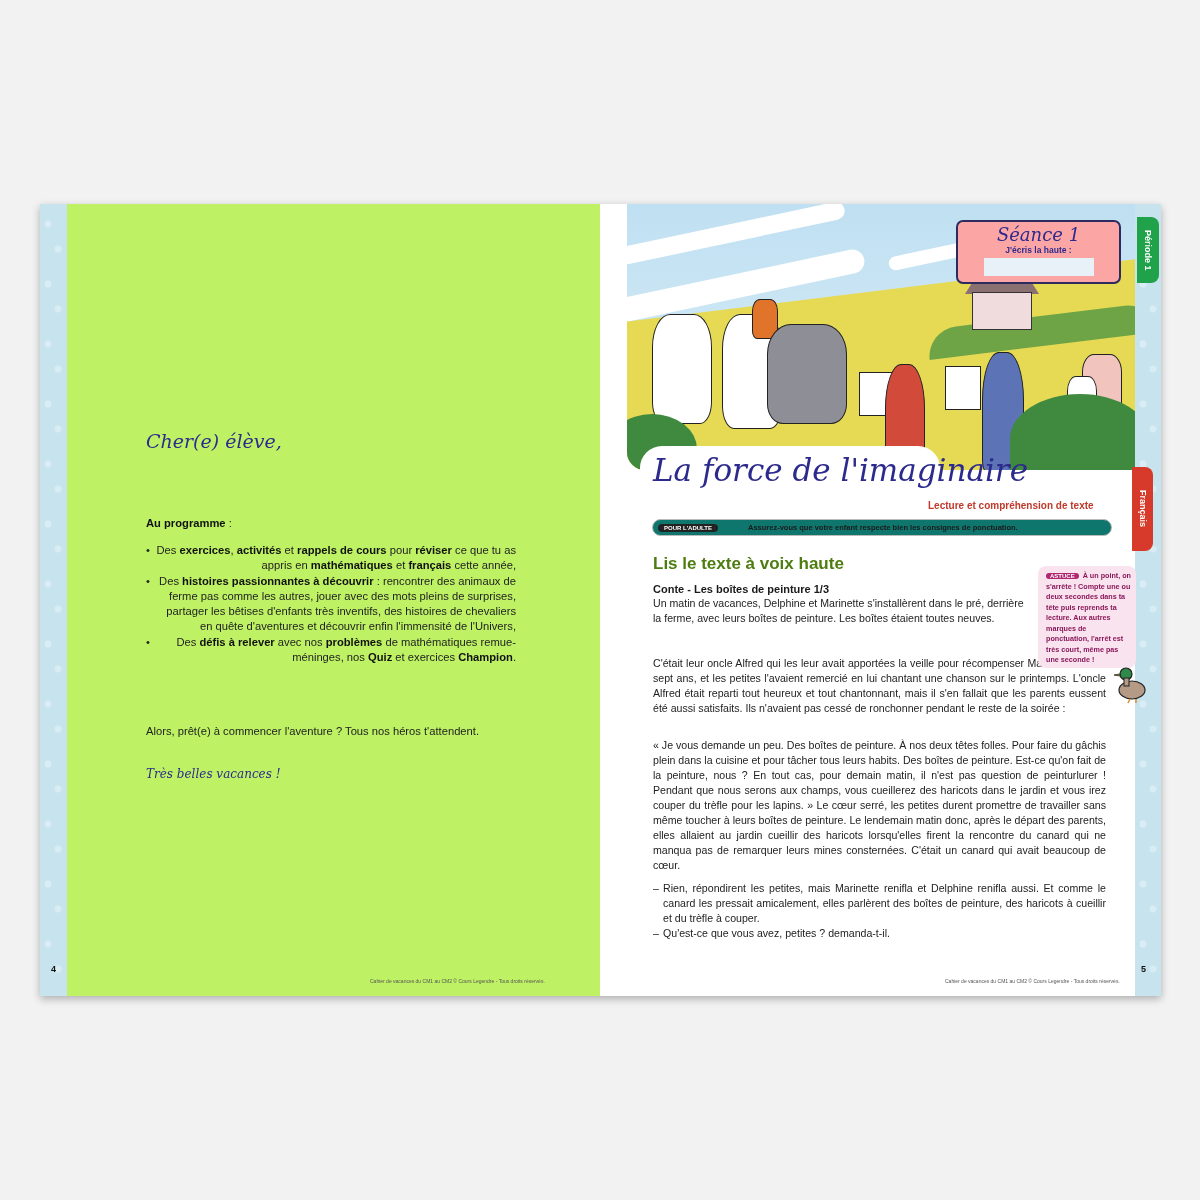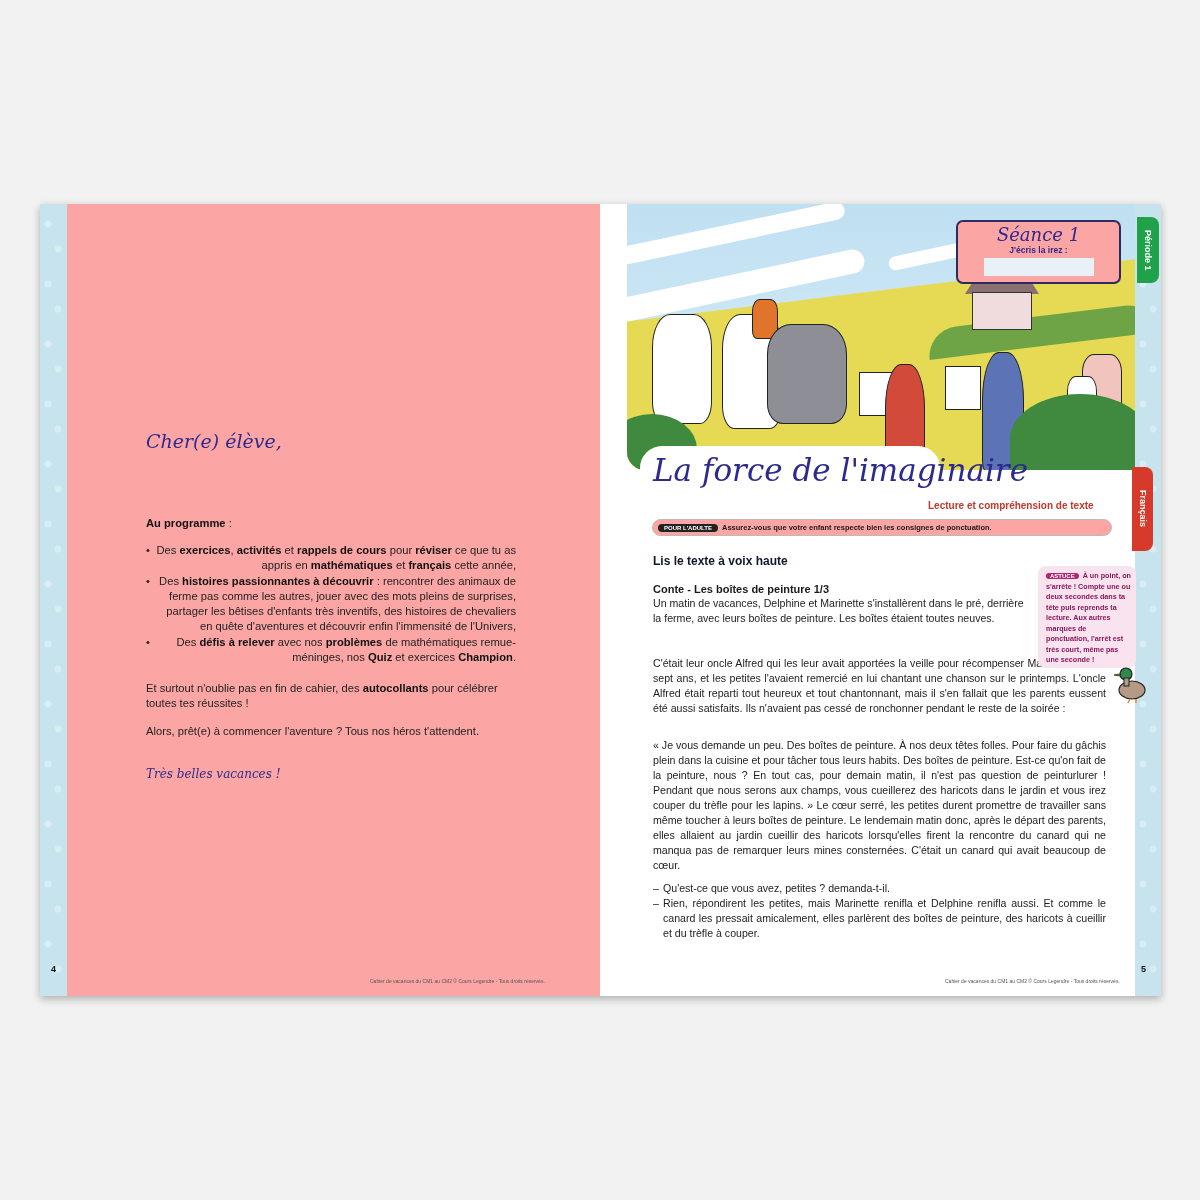--- a/index.html
+++ b/index.html
@@ -20,21 +20,21 @@
     background-size: 27px 60px;
   }
   .edge-right {
     position: absolute; right: 0; top: 0; width: 26px; height: 100%;
     background: #c7e4ee;
     background-image:
       radial-gradient(circle at 8px 20px, rgba(255,255,255,0.35) 3px, transparent 4px),
       radial-gradient(circle at 18px 45px, rgba(255,255,255,0.3) 3px, transparent 4px);
     background-size: 26px 60px;
   }
-  .page-left { position: absolute; left: 27px; top: 0; width: 533px; height: 100%; background: #fca5a5; }
+  .page-left { position: absolute; left: 27px; top: 0; width: 533px; height: 100%; background: #bef264; }
   .page-right { position: absolute; left: 560px; top: 0; width: 535px; height: 100%; background: #fff; }
 
   
   .cursive { font-family: "DejaVu Serif", serif; font-style: italic; color: #2c2a8c; }
   .greeting { position: absolute; left: 79px; top: 226px; font-size: 19px; }
   .lp-text { position: absolute; left: 79px; width: 370px; font-size: 11.2px; line-height: 15.3px; color: #222; }
   .lp-text b { font-weight: bold; color: #111; }
   .lp-list { list-style: none; text-align: right; }
   .lp-list li { position: relative; padding-left: 10px; }
   .lp-list li::before { content: "•"; position: absolute; left: 0; top: 0; }
@@ -73,26 +73,26 @@
   .title-plate {
     position: absolute; left: 640px; top: 446px; width: 300px; height: 54px;
     background: #fff; border-top-left-radius: 22px; border-top-right-radius: 22px;
   }
   .main-title { position: absolute; left: 653px; top: 452px; font-size: 31px; }
 
   .subject-label { position: absolute; left: 928px; top: 500px; font-size: 10px; font-weight: bold; color: #c0392b; }
 
   .adult-note {
     position: absolute; left: 652px; top: 519px; width: 460px; height: 17px;
-    border: 1px solid #bbb; border-radius: 9px; background: #fca5a5;
-    font-size: 7.5px; font-weight: bold; display: flex; align-items: center; padding-left: 5px;
+    border: 1px solid #bbb; border-radius: 9px; background: #0f766e;
+    font-size: 7.5px; font-weight: bold; display: flex; align-items: center; padding-left: 5px; gap: 26px;
   }
   .adult-badge { background: #222; color: #fff; border-radius: 6px; padding: 1px 6px; font-size: 6px; margin-right: 4px; }
 
-  .read-heading { position: absolute; left: 653px; top: 554px; font-size: 12px; font-weight: bold; color: #0f172a; }
+  .read-heading { position: absolute; left: 653px; top: 554px; font-size: 17px; font-weight: bold; color: #4d7c0f; }
   .story-title { position: absolute; left: 653px; top: 583px; font-size: 11px; font-weight: bold; }
 
   .story { position: absolute; left: 653px; width: 453px; font-size: 10.6px; line-height: 15px; color: #222; text-align: justify; }
   .story.narrow { width: 380px; text-align: left; }
   .dialog { list-style: none; }
   .dialog li { position: relative; padding-left: 10px; }
   .dialog li::before { content: "–"; position: absolute; left: 0; }
 
   .astuce {
     position: absolute; left: 1038px; top: 566px; width: 98px; height: 102px;
@@ -124,23 +124,20 @@
     <p class="lp-text" style="top:312px">
       <b>Au programme</b><span> :</span>
     </p>
 
     <ul class="lp-text lp-list" style="top:339px" id="program-list">
         <li><span>Des </span><b>exercices</b><span>, </span><b>activités</b><span> et </span><b>rappels de cours</b><span> pour </span><b>réviser</b><span> ce que tu as appris en </span><b>mathématiques</b><span> et </span><b>français</b><span> cette année,</span></li>
         <li><span>Des </span><b>histoires passionnantes à découvrir</b><span> : rencontrer des animaux de ferme pas comme les autres, jouer avec des mots pleins de surprises, partager les bêtises d'enfants très inventifs, des histoires de chevaliers en quête d'aventures et découvrir enfin l'immensité de l'Univers,</span></li>
         <li><span>Des </span><b>défis à relever</b><span> avec nos </span><b>problèmes</b><span> de mathématiques remue-méninges, nos </span><b>Quiz</b><span> et exercices </span><b>Champion</b><span>.</span></li>
       </ul>
 
-    <p class="lp-text" style="top:477px">
-      <span>Et surtout n'oublie pas en fin de cahier, des </span><b>autocollants</b><span> pour célébrer toutes tes réussites !</span>
-    </p>
 
     <p class="lp-text" style="top:520px">Alors, prêt(e) à commencer l'aventure ? Tous nos héros t'attendent.</p>
 
     <div class="closing cursive">Très belles vacances !</div>
   </div>
 
   <div class="page-num" style="left:11px; top:760px;">4</div>
   <div class="footer" style="left:330px; top:774px;">Cahier de vacances du CM1 au CM2 © Cours Legendre - Tous droits réservés.</div>
 
   <div class="page-right">
@@ -167,21 +164,21 @@
       <div class="bush-r"></div>
     </div>
   </div>
 
   <div class="page-num" style="left:1101px; top:760px;">5</div>
   <div class="footer" style="left:905px; top:774px;">Cahier de vacances du CM1 au CM2 © Cours Legendre - Tous droits réservés.</div>
 </div>
 
 <div class="seance-box">
   <span class="seance-title cursive">Séance 1</span>
-  <span class="seance-date-label">J'écris la irez :</span>
+  <span class="seance-date-label">J'écris la haute :</span>
   <input class="seance-date-input" type="text" value="" style="">
 </div>
 
 <div class="tab tab-periode">Période 1</div>
 <div class="tab tab-francais">Français</div>
 
 <div class="title-plate"></div>
 <div class="main-title cursive">La force de l'imaginaire</div>
 
 <div class="subject-label">Lecture et compréhension de texte</div>
@@ -194,22 +191,22 @@
 <div class="read-heading">Lis le texte à voix haute</div>
 <div class="story-title">Conte - Les boîtes de peinture 1/3</div>
 
 <p class="story narrow" style="top:596px">Un matin de vacances, Delphine et Marinette s'installèrent dans le pré, derrière la ferme, avec leurs boîtes de peinture. Les boîtes étaient toutes neuves.</p>
 <p class="story" style="top:656px; text-indent:0;">
   <span>C'était leur oncle Alfred qui les leur avait apportées la veille pour récompenser Marinette d'avoir sept ans, et les petites l'avaient remercié en lui chantant une chanson sur le printemps. L'oncle Alfred était reparti tout heureux et tout chantonnant, mais il s'en fallait que les parents eussent été aussi satisfaits. Ils n'avaient pas cessé de ronchonner pendant le reste de la soirée :</span>
 </p>
 <p class="story" style="top:738px">« Je vous demande un peu. Des boîtes de peinture. À nos deux têtes folles. Pour faire du gâchis plein dans la cuisine et pour tâcher tous leurs habits. Des boîtes de peinture. Est-ce qu'on fait de la peinture, nous ? En tout cas, pour demain matin, il n'est pas question de peinturlurer ! Pendant que nous serons aux champs, vous cueillerez des haricots dans le jardin et vous irez couper du trèfle pour les lapins. » Le cœur serré, les petites durent promettre de travailler sans même toucher à leurs boîtes de peinture. Le lendemain matin donc, après le départ des parents, elles allaient au jardin cueillir des haricots lorsqu'elles firent la rencontre du canard qui ne manqua pas de remarquer leurs mines consternées. C'était un canard qui avait beaucoup de cœur.</p>
 
 <ul class="story dialog" style="top:881px">
+  <li>Rien, répondirent les petites, mais Marinette renifla et Delphine renifla aussi. Et comme le canard les pressait amicalement, elles parlèrent des boîtes de peinture, des haricots à cueillir et du trèfle à couper.</li>
   <li>Qu'est-ce que vous avez, petites ? demanda-t-il.</li>
-  <li>Rien, répondirent les petites, mais Marinette renifla et Delphine renifla aussi. Et comme le canard les pressait amicalement, elles parlèrent des boîtes de peinture, des haricots à cueillir et du trèfle à couper.</li>
 </ul>
 
 <div class="astuce">
   <span class="astuce-badge">ASTUCE</span>
   <span>À un point, on s'arrête ! Compte une ou deux secondes dans ta tête puis reprends ta lecture. Aux autres marques de ponctuation, l'arrêt est très court, même pas une seconde !</span>
 </div>
 
 <svg class="duck" viewBox="0 0 36 40">
   <ellipse cx="20" cy="26" rx="13" ry="9" fill="#b59a86" stroke="#222" stroke-width="1.2"></ellipse>
   <circle cx="14" cy="10" r="6" fill="#2f8a4a" stroke="#222" stroke-width="1.2"></circle>

